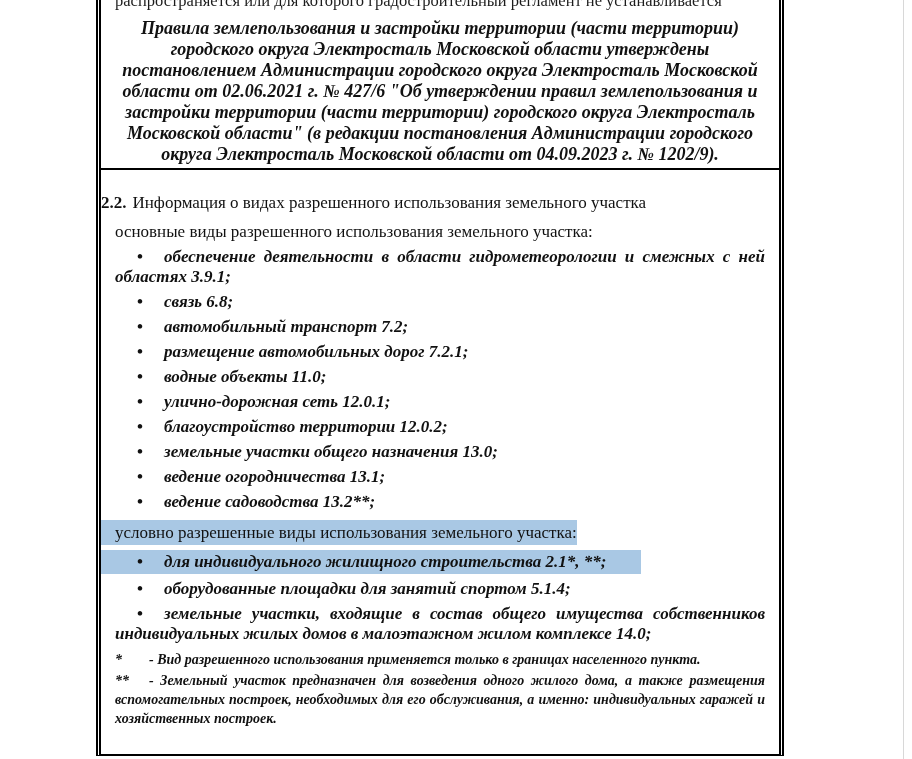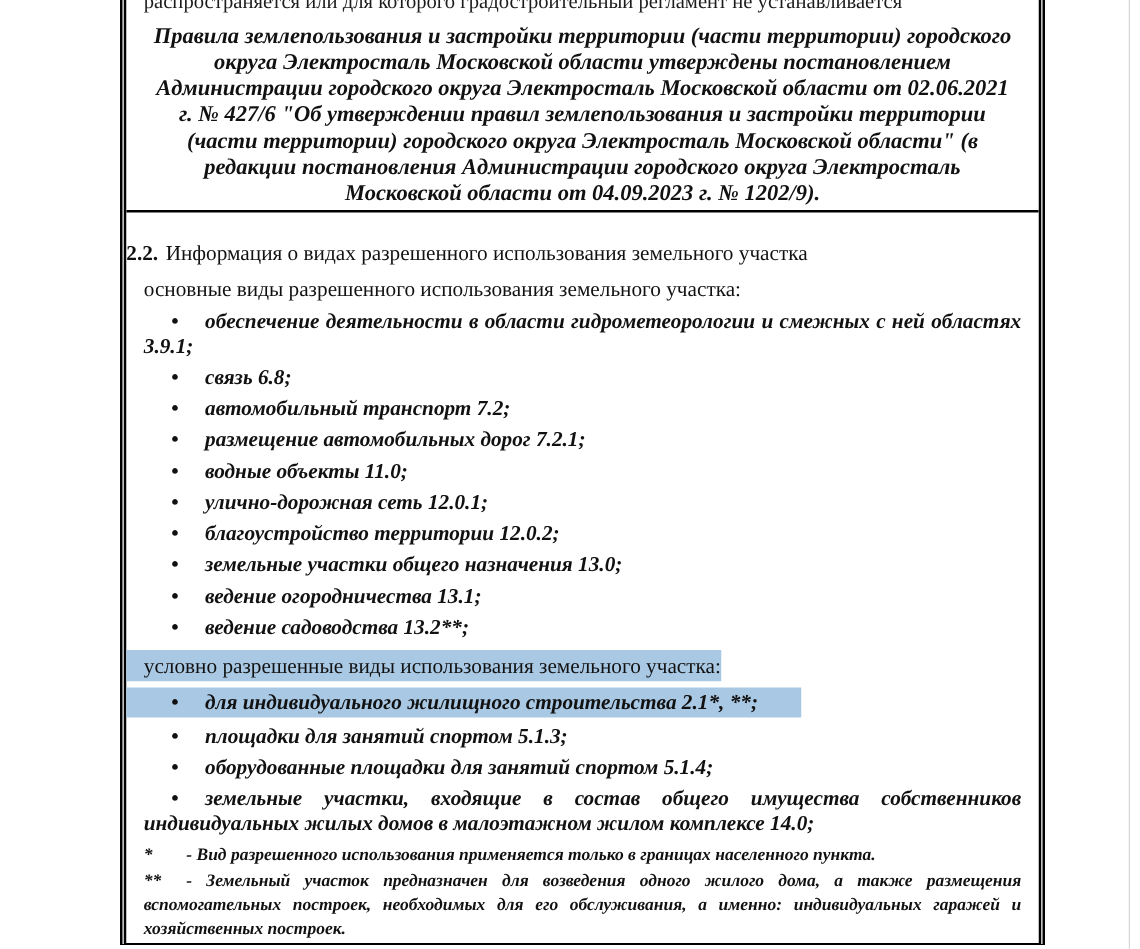--- a/index.html
+++ b/index.html
@@ -3,21 +3,21 @@
 <meta charset="utf-8">
 <style>
   html,body{margin:0;padding:0;}
   body{
     width:912px;height:759px;position:relative;overflow:hidden;
     background:#ffffff;color:#111;
     font-family:"Liberation Serif","DejaVu Serif",serif;
   }
   .page-edge{position:absolute;left:903px;top:0;width:1px;height:759px;background:#d8d8d8;}
   .cell{
-    position:absolute;left:96px;top:0;width:740px;height:756px;box-sizing:border-box;
+    position:absolute;left:96px;top:0;width:688px;height:756px;box-sizing:border-box;
     border-left:5px double #000;border-right:5px double #000;border-bottom:2px solid #000;
     overflow:hidden;background:#fff;
   }
   .cut{margin:-9px 0 0;padding:0 14px;font-size:16.5px;line-height:20px;color:#1c1c1c;}
   .decree{
     margin:7px 0 3px;padding:0 20px;font-weight:bold;font-style:italic;
     text-align:center;font-size:18px;line-height:21px;
   }
   .row-border{border-bottom:2px solid #000;margin-top:2px;}
   .sec{margin:22px 0 0;padding:0 0;font-size:17px;line-height:21px;}
@@ -68,21 +68,20 @@
   <p class="li"><span class="bul">•</span><span>водные объекты 11.0;</span></p>
   <p class="li"><span class="bul">•</span><span>улично-дорожная сеть 12.0.1;</span></p>
   <p class="li"><span class="bul">•</span><span>благоустройство территории 12.0.2;</span></p>
   <p class="li"><span class="bul">•</span><span>земельные участки общего назначения 13.0;</span></p>
   <p class="li"><span class="bul">•</span><span>ведение огородничества 13.1;</span></p>
   <p class="li"><span class="bul">•</span><span>ведение садоводства 13.2**;</span></p>
 
   <p class="intro hl1">условно разрешенные виды использования земельного участка:</p>
 
   <p class="li hl2"><span class="bul">•</span><span>для индивидуального жилищного строительства 2.1*, **;</span></p>
-  <p class="li"><span class="bul">•</span><span>площадки для занятий спортом 5.1.3;</span></p>
   <p class="li"><span class="bul">•</span><span>оборудованные площадки для занятий спортом 5.1.4;</span></p>
   <p class="li"><span class="bul">•</span><span>земельные участки, входящие в состав общего имущества собственников индивидуальных жилых домов в малоэтажном жилом комплексе 14.0;</span></p>
 
   <p class="fn"><span class="fnm">*</span><span>- Вид разрешенного использования применяется только в границах населенного пункта.</span></p>
   <p class="fn second"><span class="fnm">**</span><span>- Земельный участок предназначен для возведения одного жилого дома, а также размещения вспомогательных построек, необходимых для его обслуживания, а именно: индивидуальных гаражей и хозяйственных построек.</span></p>
 
 </div>
 
 <div class="page-edge"></div>
 

